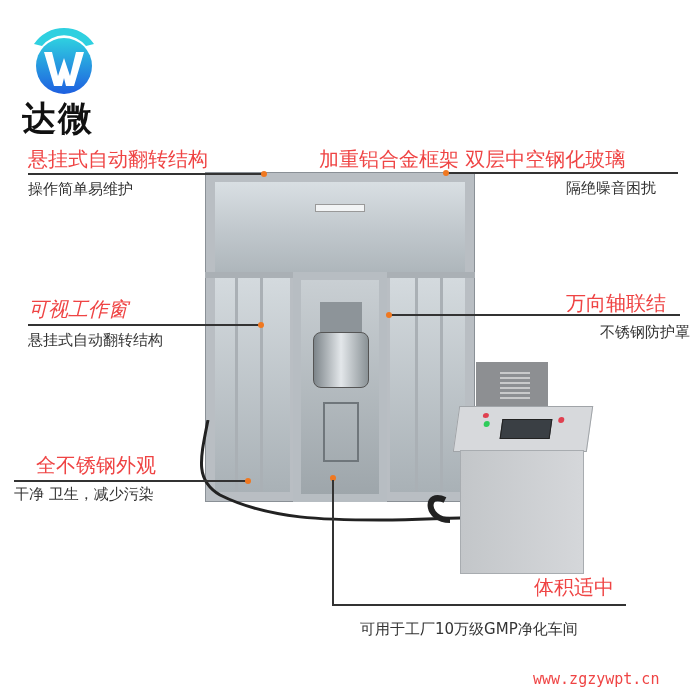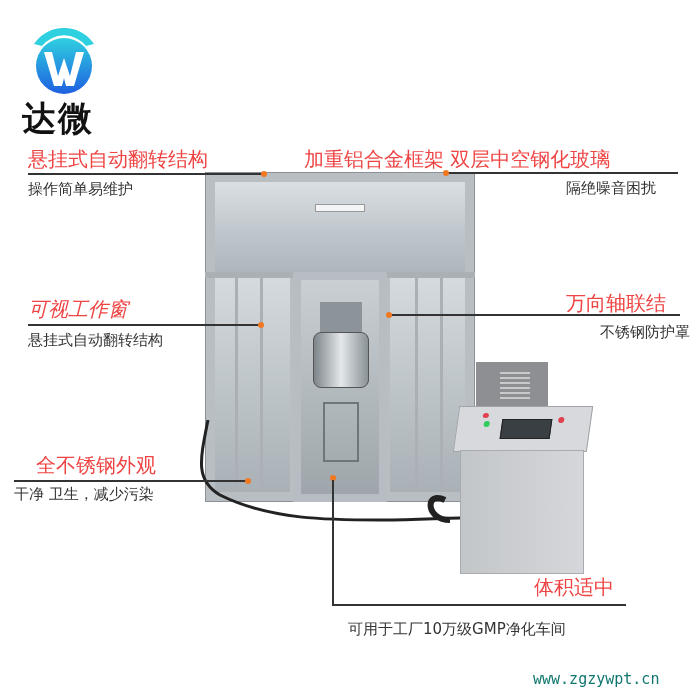--- a/index.html
+++ b/index.html
@@ -4,21 +4,21 @@
 <style>
   * { margin: 0; padding: 0; box-sizing: border-box; }
   body { width: 700px; height: 700px; background: #ffffff; position: relative; overflow: hidden; font-family: "DejaVu Sans", sans-serif; }
   .abs { position: absolute; }
   .title { font-size: 20px; color: #ef4444; white-space: nowrap; letter-spacing: 0px; }
   .sub { font-size: 15px; color: #333; white-space: nowrap; }
   .line { position: absolute; height: 2px; background: #333; }
   .vline { position: absolute; width: 2px; background: #333; }
   .dot { position: absolute; width: 6px; height: 6px; border-radius: 50%; background: #f07820; }
   .logo-text { font-family: "DejaVu Serif", serif; font-size: 34px; font-weight: bold; color: #111; letter-spacing: 2px; }
-  .watermark { font-family: "DejaVu Sans Mono", monospace; font-size: 15px; color: #0f766e; }
+  .watermark { font-family: "DejaVu Sans Mono", monospace; font-size: 15px; color: #ef4444; }
 
   
   .frame { position: absolute; background: #b9bec3; border: 1px solid #8a9096; }
   .glass { position: absolute; background: linear-gradient(180deg, #d9dfe3 0%, #c2c9ce 50%, #aeb6bb 100%); }
   .post { position: absolute; background: #aab0b5; }
 </style>
 </head>
 <body>
 
 <div class="abs" style="left:24px; top:18px; width:80px; height:80px;">
@@ -73,21 +73,21 @@
 <svg class="abs" style="left:180px; top:420px;" width="300" height="120">
   <path d="M28 0 C 20 40, 15 60, 40 75 C 90 100, 150 100, 200 100 C 240 100, 260 98, 280 98" stroke="#222" stroke-width="3" fill="none"></path>
   <path d="M265 80 C 245 70, 245 100, 270 100" stroke="#222" stroke-width="6" fill="none"></path>
 </svg>
 
 <div class="abs title" style="left:28px; top:146px;">悬挂式自动翻转结构</div>
 <div class="line" style="left:28px; top:173px; width:236px;"></div>
 <div class="dot" style="left:261px; top:171px;"></div>
 <div class="abs sub" style="left:28px; top:180px;">操作简单易维护</div>
 
-<div class="abs title" style="left:304px; top:146px;">加重铝合金框架 双层中空钢化玻璃</div>
+<div class="abs title" style="left:319px; top:146px;">加重铝合金框架 双层中空钢化玻璃</div>
 <div class="line" style="left:445px; top:172px; width:233px;"></div>
 <div class="dot" style="left:443px; top:170px;"></div>
 <div class="abs sub" style="left:566px; top:179px;">隔绝噪音困扰</div>
 
 <div class="abs title" style="left:28px; top:296px;font-style:italic;">可视工作窗</div>
 <div class="line" style="left:28px; top:324px; width:234px;"></div>
 <div class="dot" style="left:258px; top:322px;"></div>
 <div class="abs sub" style="left:28px; top:331px;">悬挂式自动翻转结构</div>
 
 <div class="abs title" style="left:566px; top:290px;">万向轴联结</div>
@@ -97,15 +97,15 @@
 
 <div class="abs title" style="left:36px; top:452px;">全不锈钢外观</div>
 <div class="line" style="left:14px; top:480px; width:234px;"></div>
 <div class="dot" style="left:245px; top:478px;"></div>
 <div class="abs sub" style="left:14px; top:485px;">干净 卫生，减少污染</div>
 
 <div class="dot" style="left:330px; top:475px;"></div>
 <div class="vline" style="left:332px; top:480px; height:125px;"></div>
 <div class="line" style="left:332px; top:604px; width:294px;"></div>
 <div class="abs title" style="left:534px; top:574px;">体积适中</div>
-<div class="abs sub" style="left:348px; top:620px;">可用于工厂10万级GMP净化车间</div>
+<div class="abs sub" style="left:360px; top:620px;">可用于工厂10万级GMP净化车间</div>
 
 <div class="abs watermark" style="left:533px; top:670px;">www.zgzywpt.cn</div>
 
 </body></html>

